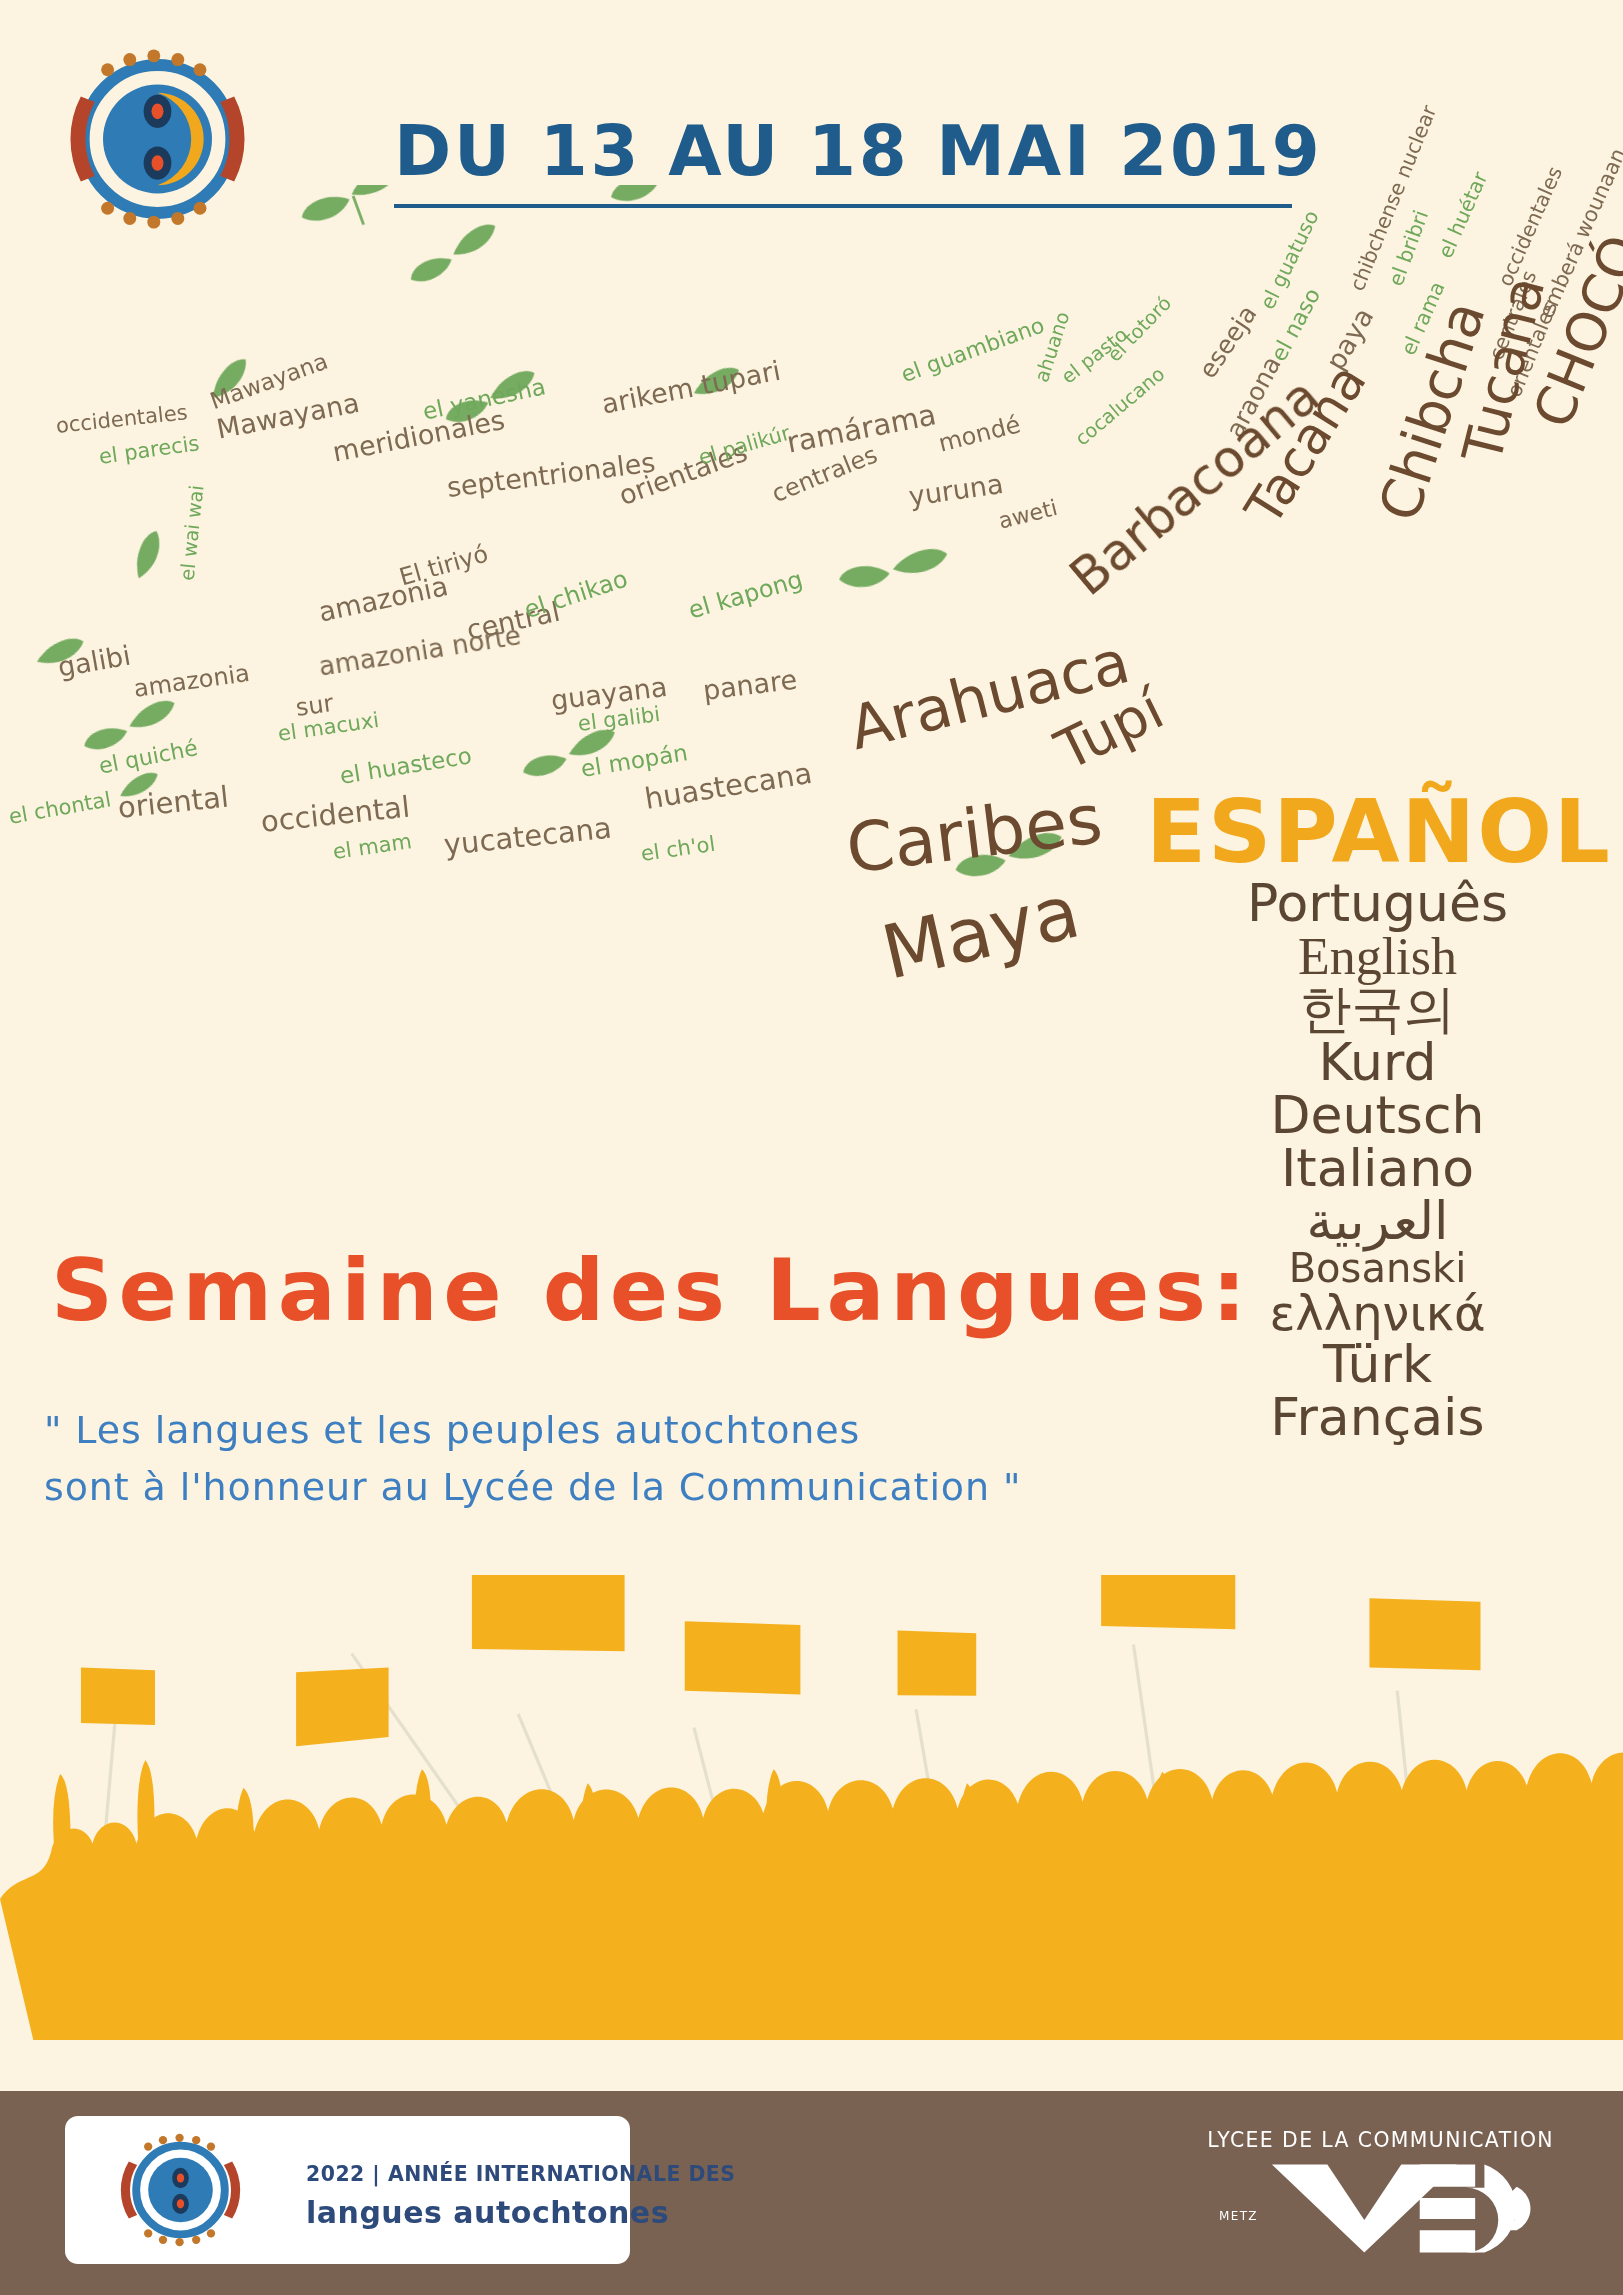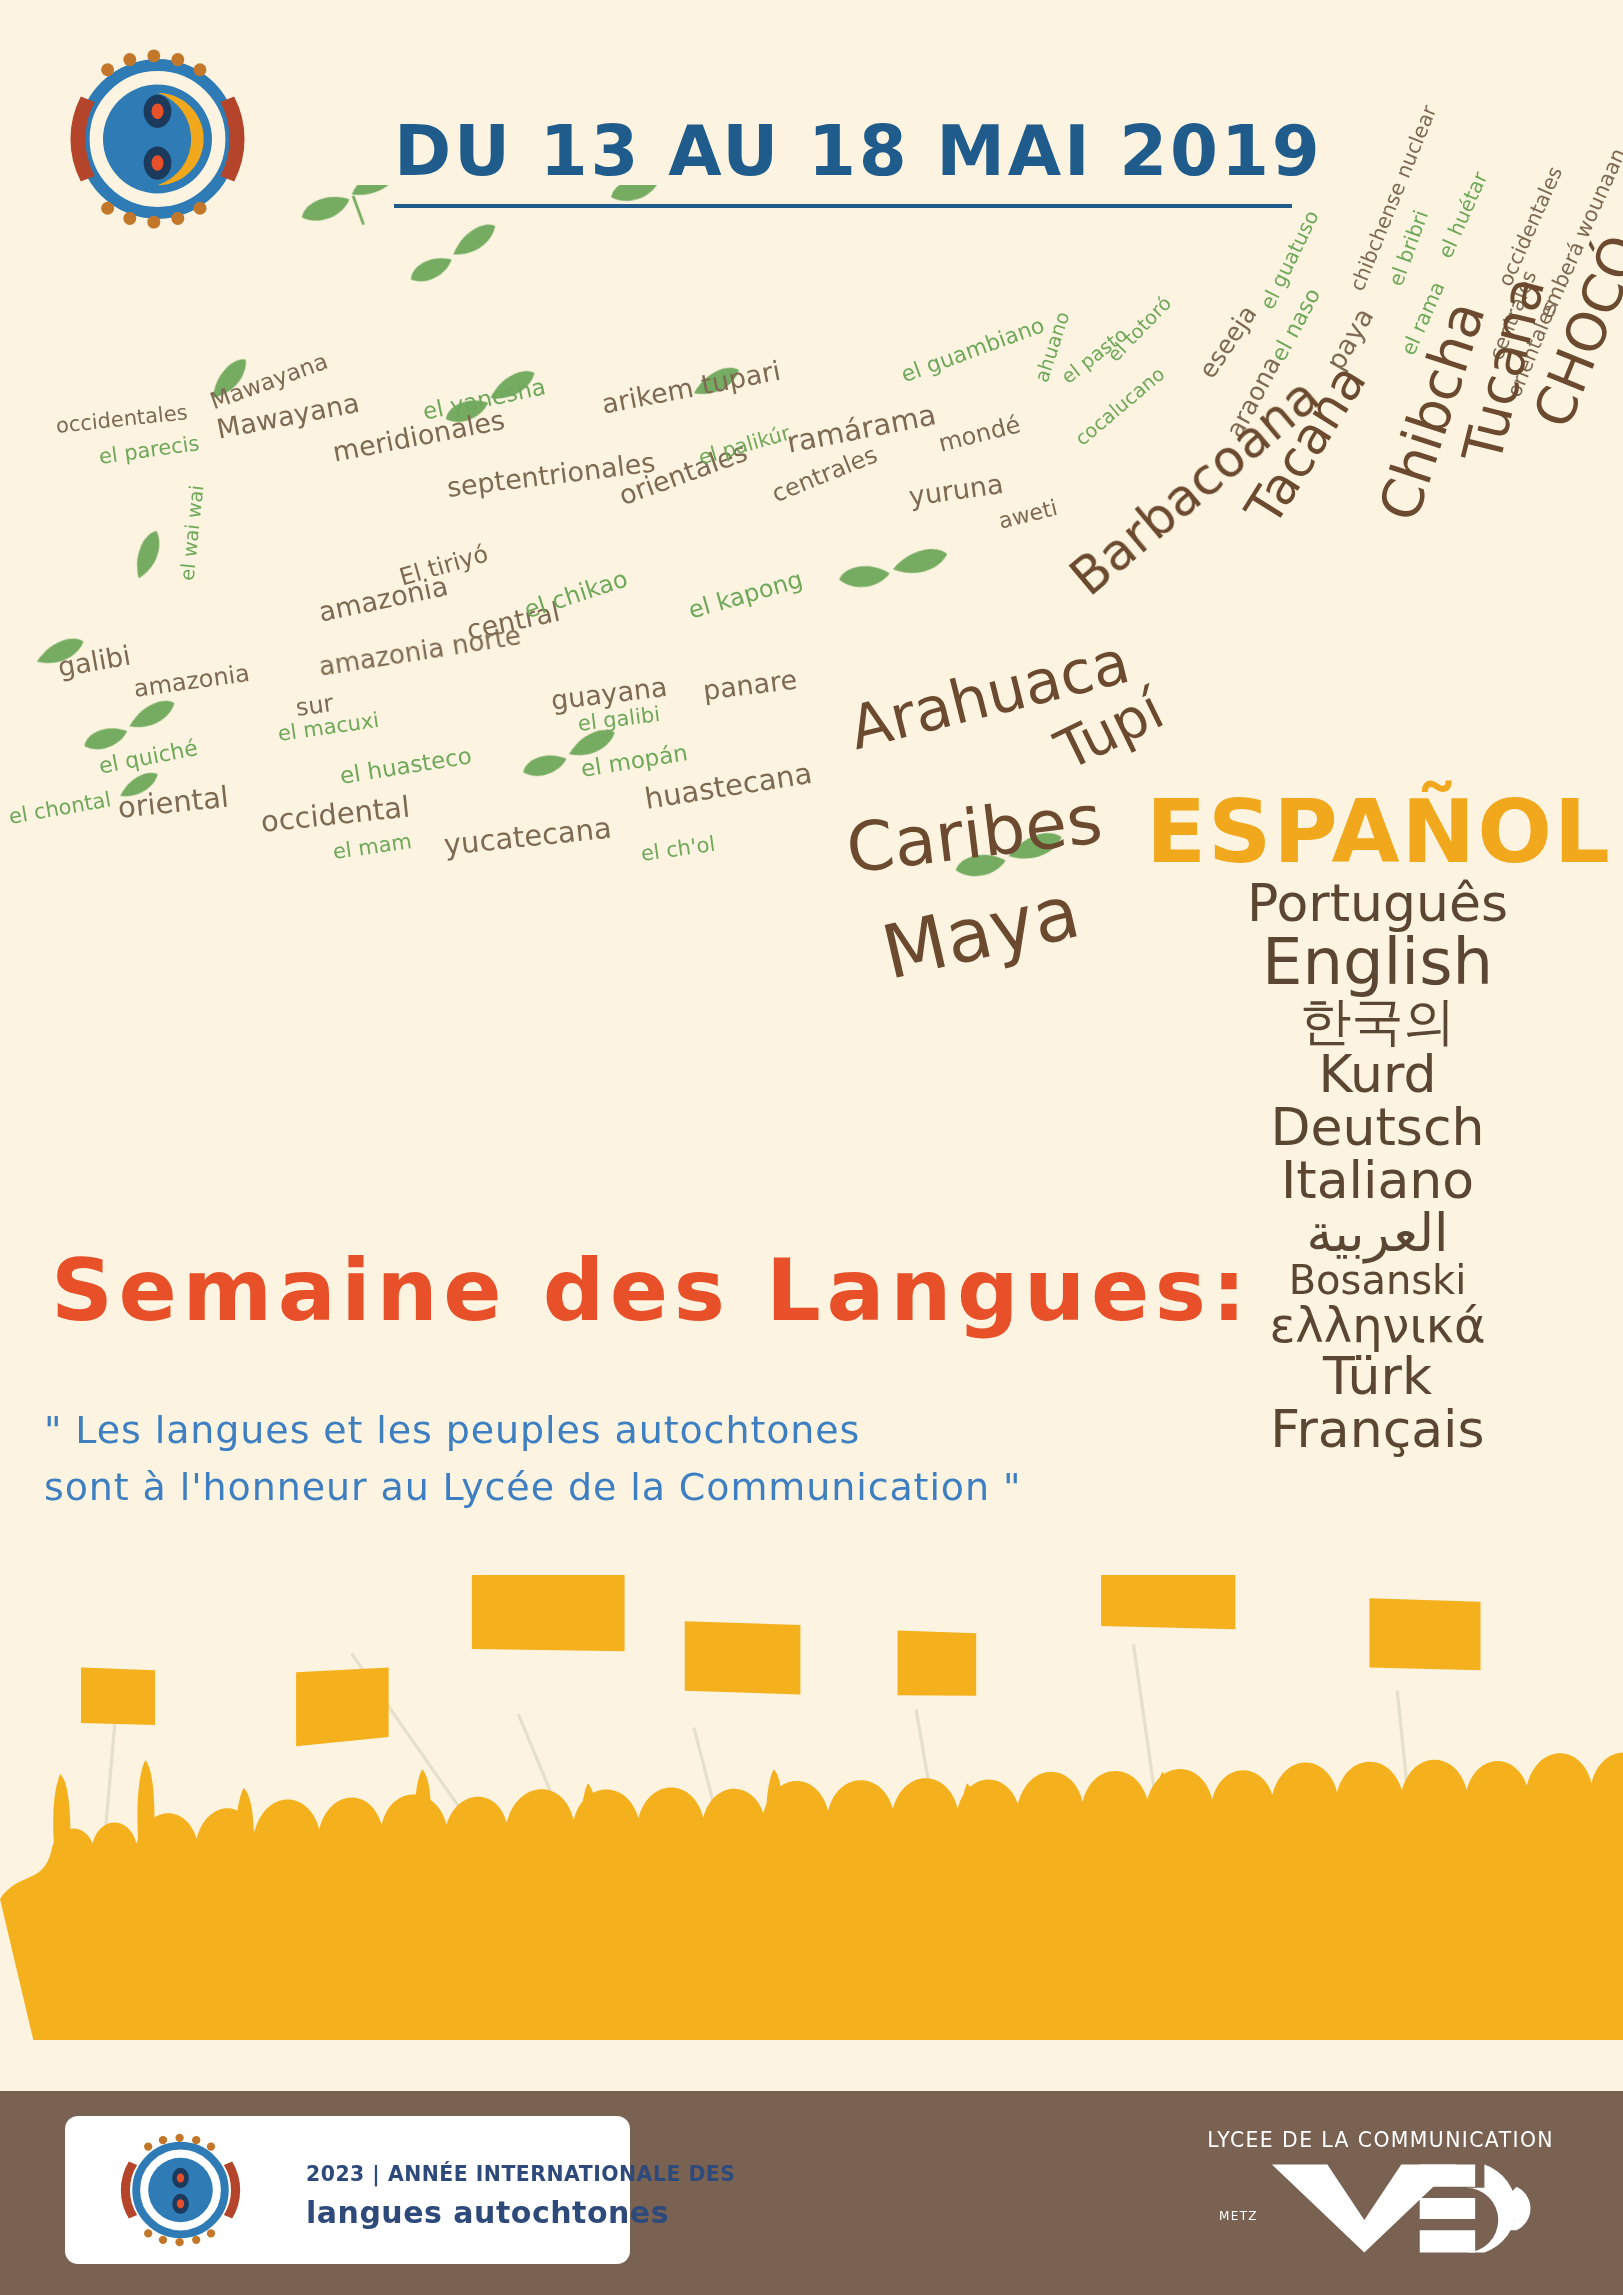--- a/index.html
+++ b/index.html
@@ -272,21 +272,21 @@
         <div class="w" style="left: 444px; top: 643px; font-size: 29px; color: rgb(126, 106, 82); transform: rotate(-6deg);">yucatecana</div>
         <div class="w" style="left: 581px; top: 571px; font-size: 23px; color: rgb(111, 168, 91); transform: rotate(-9deg);">el mopán</div>
         <div class="w" style="left: 645px; top: 597px; font-size: 29px; color: rgb(126, 106, 82); transform: rotate(-9deg);">huastecana</div>
         <div class="w" style="left: 641px; top: 657px; font-size: 21px; color: rgb(111, 168, 91); transform: rotate(-8deg);">el ch'ol</div>
       </div>
   </div>
 
   <div class="langlist">
       <div class="lang-espanol" style="font-size: 88px; color: rgb(242, 168, 29); font-weight: bold;">ESPAÑOL</div>
       <div style="font-size: 52px; color: rgb(90, 70, 50);">Português</div>
-      <div style="font-size: 64px; color: rgb(90, 70, 50);">English</div>
+      <div style="font-size: 52px; color: rgb(90, 70, 50); font-family: Liberation Serif, serif;">English</div>
       <div style="font-size: 52px; color: rgb(90, 70, 50);">한국의</div>
       <div style="font-size: 52px; color: rgb(90, 70, 50);">Kurd</div>
       <div style="font-size: 52px; color: rgb(90, 70, 50);">Deutsch</div>
       <div style="font-size: 52px; color: rgb(90, 70, 50);">Italiano</div>
       <div style="font-size: 52px; color: rgb(90, 70, 50);">العربية</div>
       <div style="font-size: 40px; color: rgb(90, 70, 50);">Bosanski</div>
       <div style="font-size: 48px; color: rgb(90, 70, 50); text-align: center;">ελληνικά</div>
       <div style="font-size: 52px; color: rgb(90, 70, 50);">Türk</div>
       <div style="font-size: 52px; color: rgb(90, 70, 50);">Français</div>
     </div>
@@ -365,21 +365,21 @@
           <circle cx="148" cy="17" r="9"></circle>
             <circle cx="184" cy="22" r="9"></circle>
           <circle cx="216" cy="36" r="9"></circle>
           <circle cx="80" cy="224" r="9"></circle>
             <circle cx="112" cy="238" r="9"></circle>
           <circle cx="148" cy="243" r="9"></circle>
             <circle cx="184" cy="238" r="9"></circle>
           <circle cx="216" cy="224" r="9"></circle>
         </g>
       </svg>
-      <div class="badge-text1">2023 | ANNÉE INTERNATIONALE DES</div>
+      <div class="badge-text1">2022 | ANNÉE INTERNATIONALE DES</div>
       <div class="badge-text2">langues autochtones</div>
     </div>
 
     <div class="footer-right">
       <div class="lc-name">LYCEE DE LA COMMUNICATION</div>
       <div class="lc-city">METZ</div>
       <svg width="287" height="97" viewBox="0 0 620 210" style="position:absolute;right:0;top:37px;">
         <g fill="#ffffff">
           <path d="M10 10 l120 0 l80 120 l80 -120 l120 0 l-200 190 z"></path>
           <path d="M330 10 l120 0 l0 48 l-120 0 z"></path>

